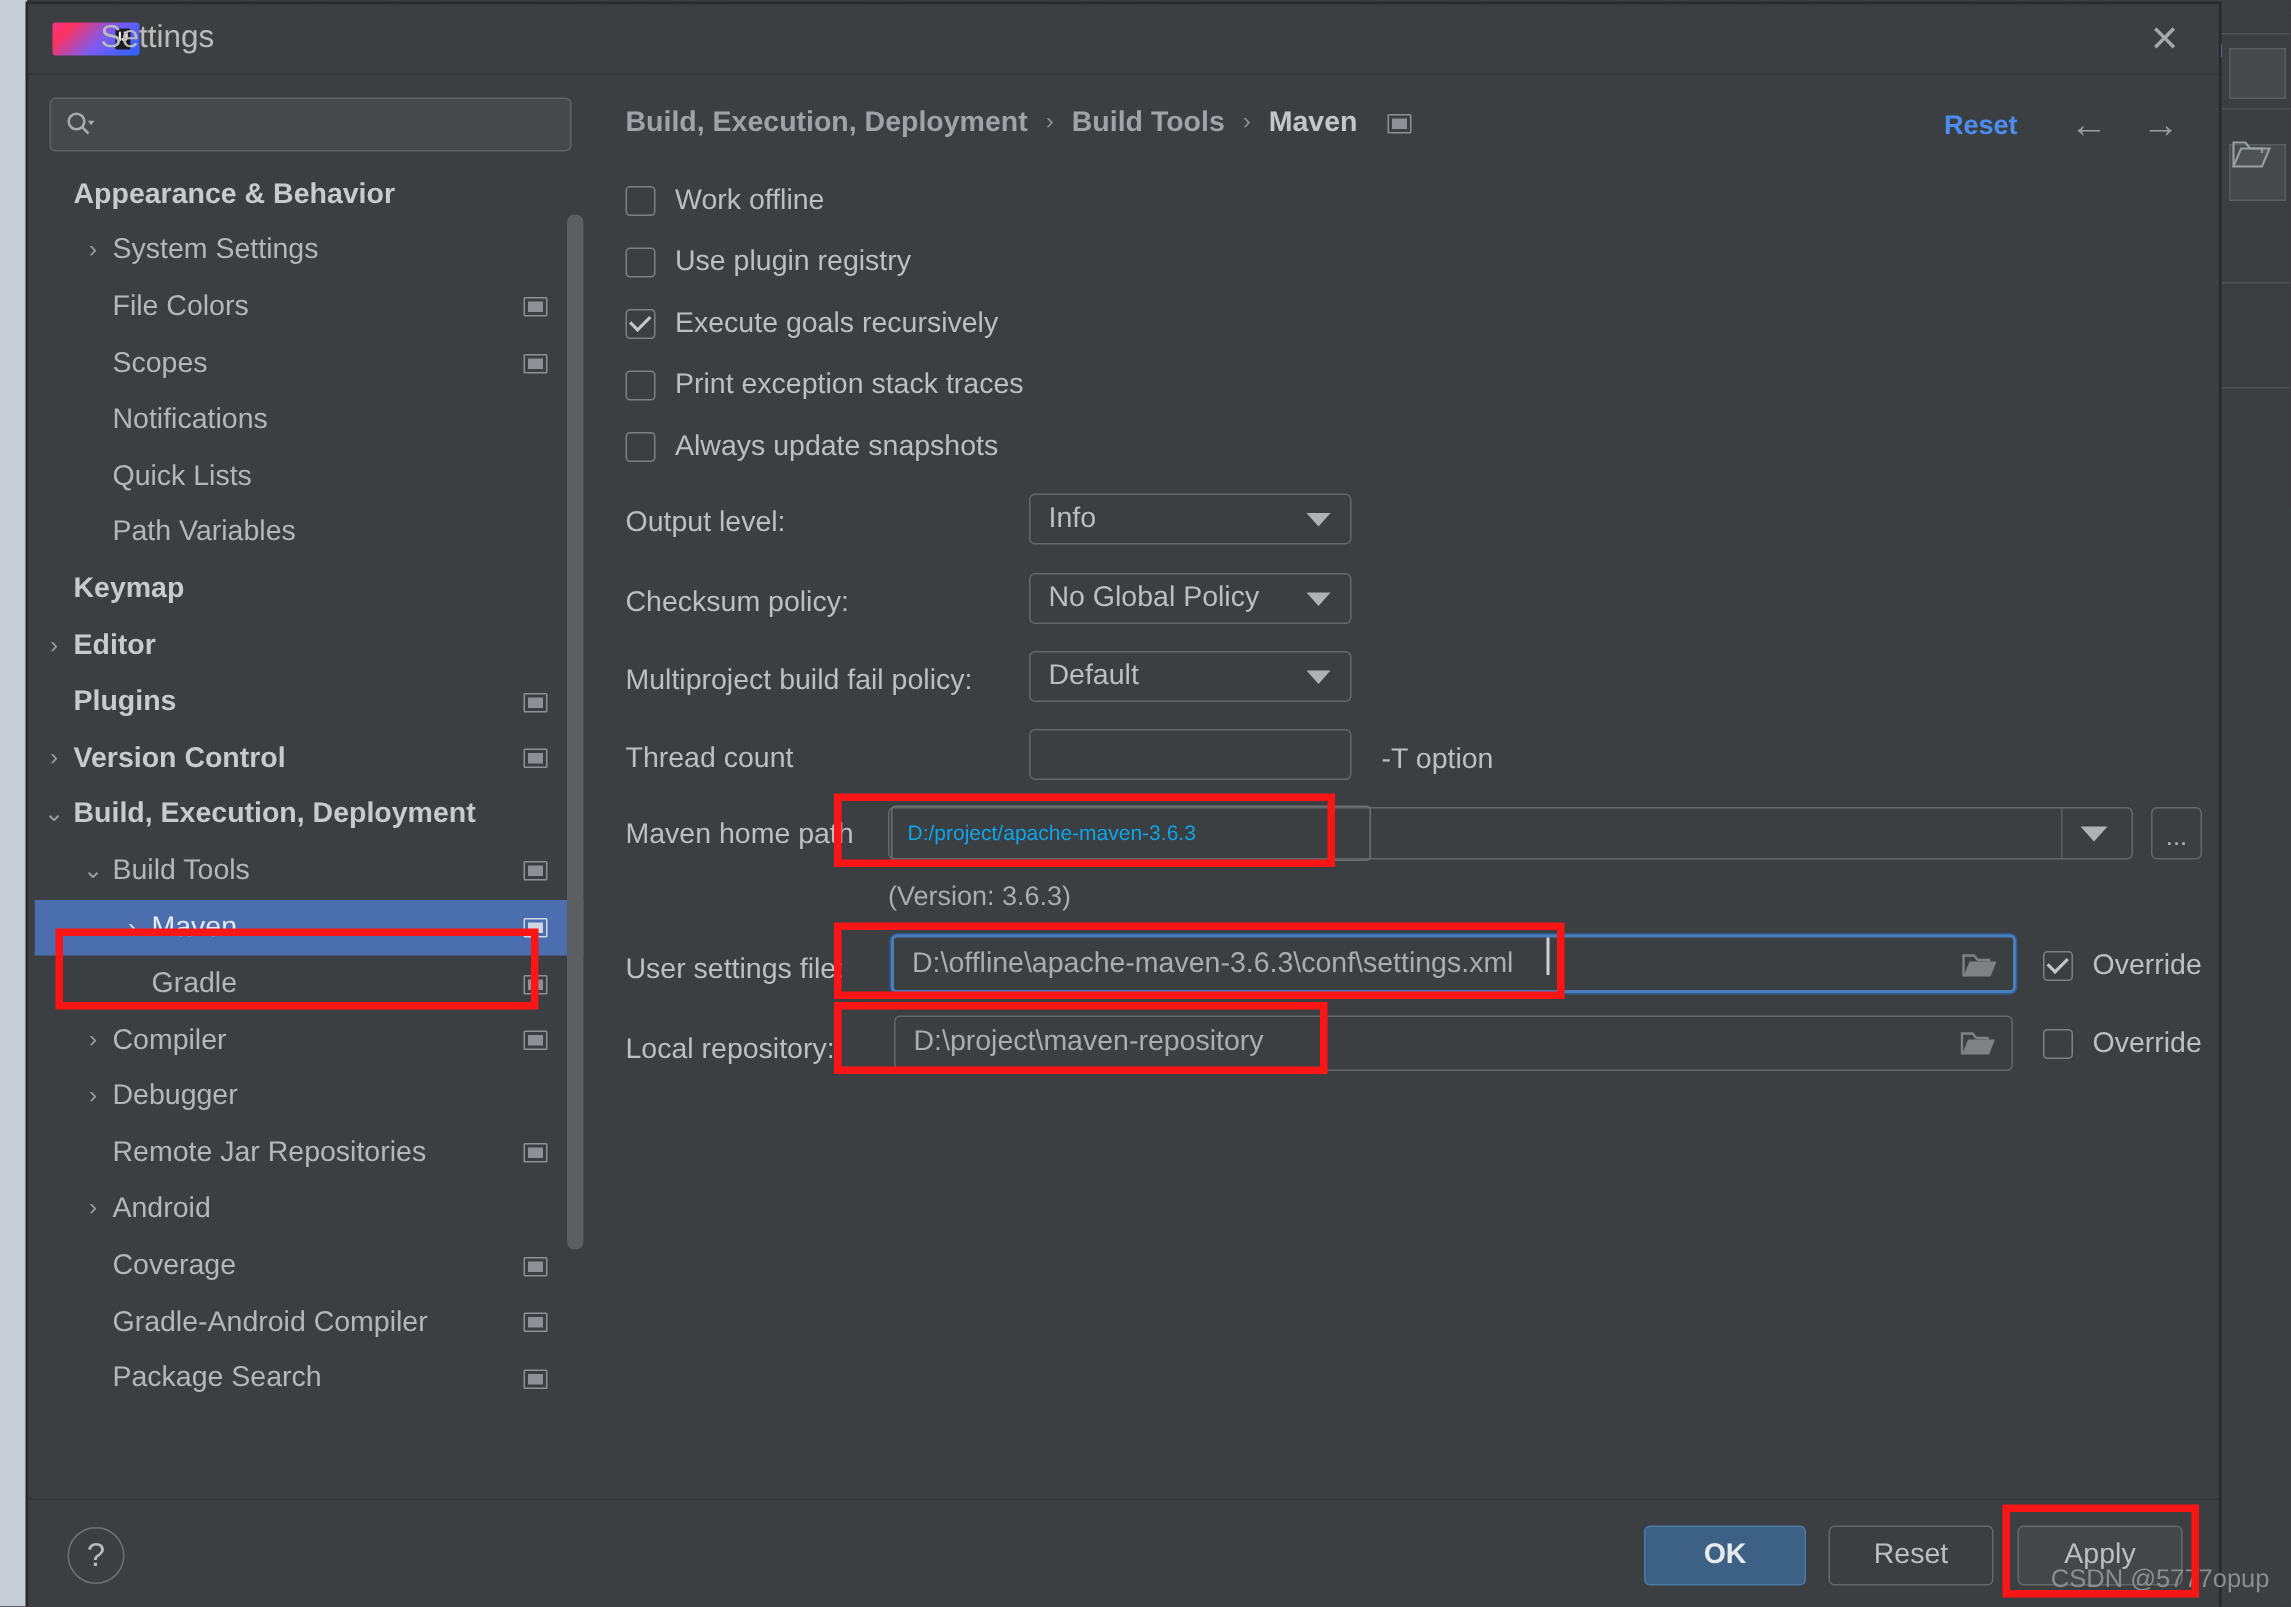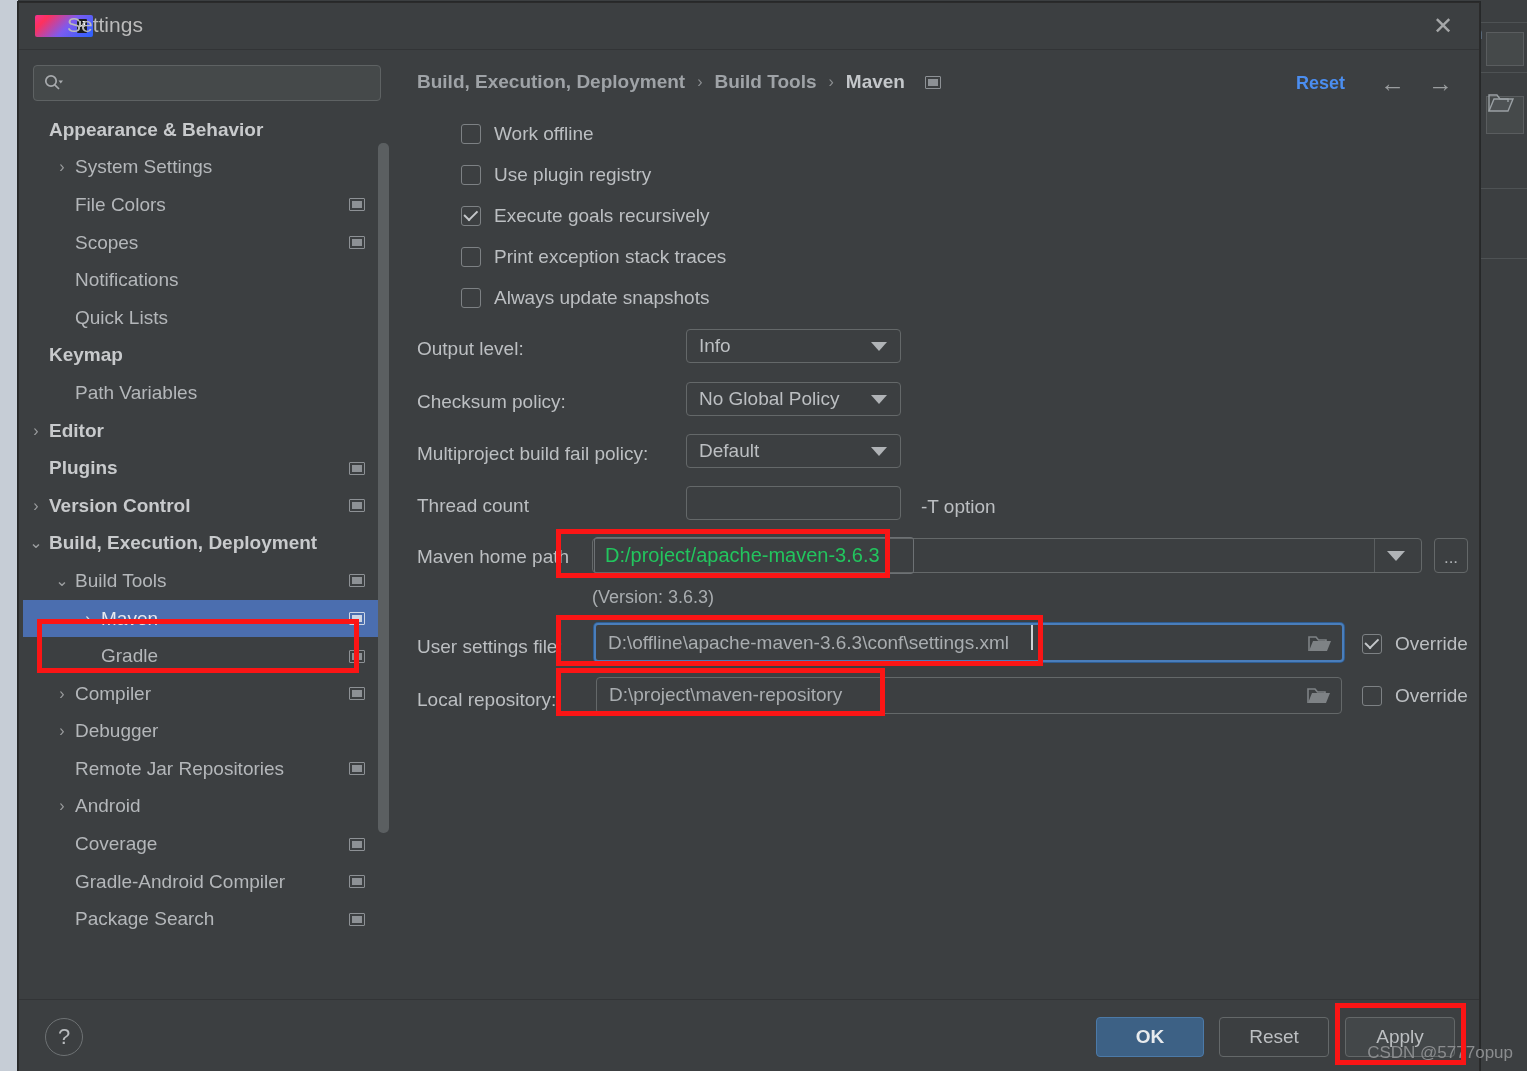--- a/index.html
+++ b/index.html
@@ -66,21 +66,21 @@
   #breadcrumb .crumb{font-size:19px;font-weight:bold;color:#9fa3a7;}
   #breadcrumb .crumb.last{color:#c4c7ca;}
   #breadcrumb .sep{font-size:16px;color:#8b8e91;}
   #breadcrumb .proj-badge{position:relative;width:16px;height:13px;border:1.6px solid #8d9195;border-radius:1px;box-sizing:border-box;margin-left:8px;}
   #breadcrumb .proj-badge::after{content:"";position:absolute;left:2px;top:2px;right:2px;bottom:2px;background:#8d9195;}
 
   #reset-link{position:absolute;right:134px;top:22px;font-size:18px;font-weight:bold;color:#4b8ef0;cursor:pointer;}
   #nav-back{position:absolute;right:74px;top:20px;font-size:25px;color:#9a9d9f;cursor:pointer;line-height:1;}
   #nav-forward{position:absolute;right:26px;top:20px;font-size:25px;color:#9a9d9f;cursor:pointer;line-height:1;}
 
-  .chk-row{position:absolute;left:22px;display:flex;align-items:center;gap:13px;cursor:pointer;margin-left:44px;}
+  .chk-row{position:absolute;left:22px;display:flex;align-items:center;gap:13px;cursor:pointer;}
   .chkbox{width:20px;height:20px;border:1.5px solid #7d8184;border-radius:3px;background:#3c3f41;
     box-sizing:border-box;display:flex;align-items:center;justify-content:center;flex:0 0 auto;}
   .chkbox.checked::after{content:"";width:11px;height:6px;border-left:2px solid #c5c8cb;border-bottom:2px solid #c5c8cb;
     transform:rotate(-45deg) translate(1px,-2px);}
   .chk-label{font-size:19px;color:#bcbfc2;white-space:nowrap;}
 
   .field-label{position:absolute;font-size:19px;color:#bcbfc2;white-space:nowrap;}
 
   .combo{position:absolute;height:34px;background:#3c3f41;border:1px solid #646869;border-radius:4px;
     display:flex;align-items:center;cursor:pointer;box-sizing:border-box;}
@@ -94,21 +94,21 @@
 
   .folder-btn{position:absolute;right:9px;top:7px;width:26px;height:20px;cursor:pointer;}
 
   .override-row{position:absolute;display:flex;align-items:center;gap:13px;cursor:pointer;}
 
   #maven-home-dropdown{position:absolute;left:573px;top:535px;width:830px;height:35px;
     background:#3c3f41;border:1px solid #646869;border-radius:4px;box-sizing:border-box;}
   #maven-home-dropdown .caret{position:absolute;right:16px;top:12px;width:0;height:0;
     border-left:9px solid transparent;border-right:9px solid transparent;border-top:10px solid #b0b3b6;}
   #maven-home-dropdown .divline{position:absolute;right:46px;top:0;bottom:0;width:1px;background:#5a5e60;}
-  #maven-home-value{position:absolute;left:586px;top:535px;font-size:20px;color:#22c55e;line-height:35px;}
+  #maven-home-value{position:absolute;left:586px;top:535px;font-size:14px;color:#0ea5e9;line-height:35px;}
   #maven-home-inner{position:absolute;left:575px;top:534px;width:320px;height:37px;border:1px solid #6d7174;border-radius:3px;box-sizing:border-box;}
   #browse-btn{position:absolute;left:1415px;top:535px;width:34px;height:35px;background:#3c3f41;
     border:1px solid #646869;border-radius:4px;box-sizing:border-box;display:flex;align-items:flex-end;
     justify-content:center;font-size:17px;color:#b0b3b6;padding-bottom:4px;cursor:pointer;}
   #version-note{position:absolute;left:573px;top:584px;font-size:18px;color:#a9adb0;}
 
   
   .redbox{position:absolute;border:5px solid #fb1515;box-sizing:border-box;pointer-events:none;z-index:60;}
 
   
@@ -204,25 +204,25 @@
       <div class="tree-item">
         <span class="tlabel" style="margin-left: 52px;">Scopes</span>
         <span class="proj-icon"></span>
       </div>
       <div class="tree-item">
         <span class="tlabel" style="margin-left: 52px;">Notifications</span>
       </div>
       <div class="tree-item">
         <span class="tlabel" style="margin-left: 52px;">Quick Lists</span>
       </div>
+      <div class="tree-item">
+        <span class="tlabel" style="margin-left: 52px;">Path Variables</span>
+      </div>
       <div class="tree-item bold">
         <span class="tlabel" style="margin-left: 26px;">Keymap</span>
-      </div>
-      <div class="tree-item">
-        <span class="tlabel" style="margin-left: 52px;">Path Variables</span>
       </div>
       <div class="tree-item bold">
         <span class="arrow" style="left: 4px;">›</span>
         <span class="tlabel" style="margin-left: 26px;">Editor</span>
       </div>
       <div class="tree-item bold">
         <span class="tlabel" style="margin-left: 26px;">Plugins</span>
         <span class="proj-icon"></span>
       </div>
       <div class="tree-item bold">

